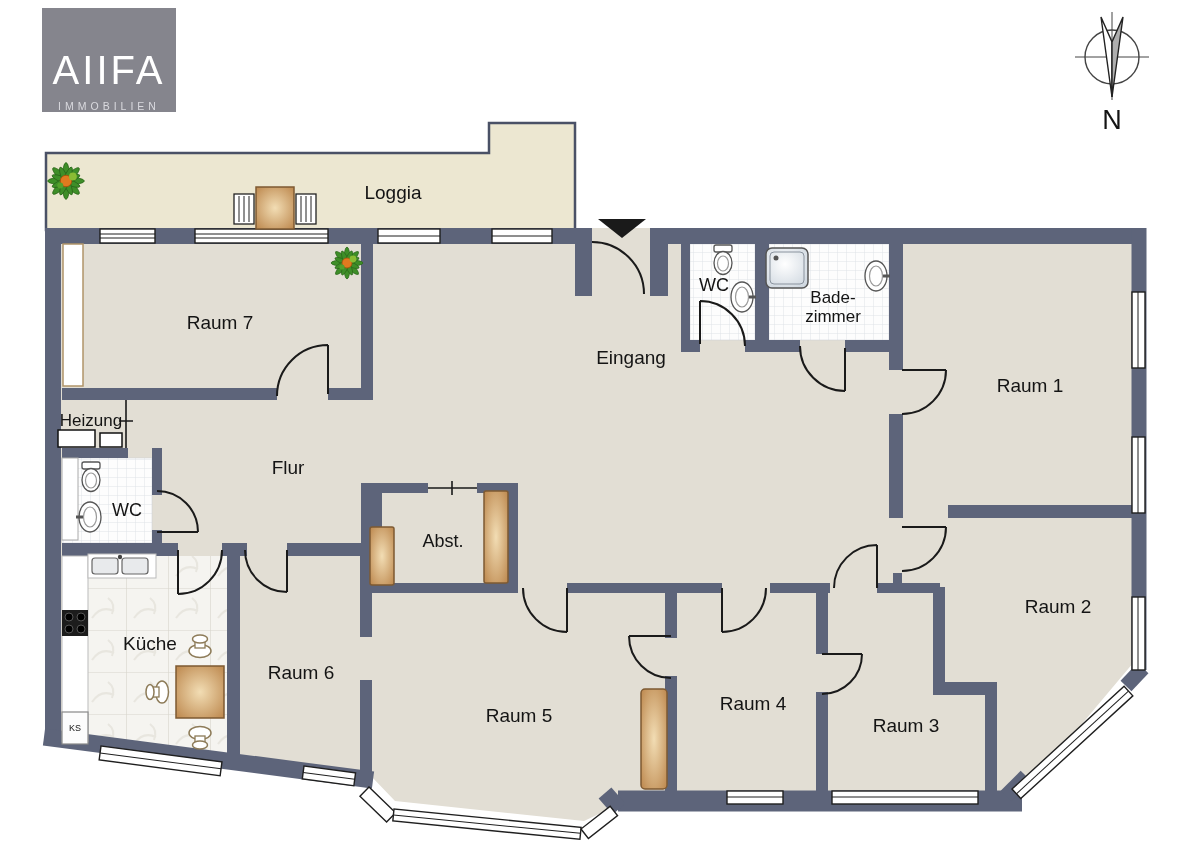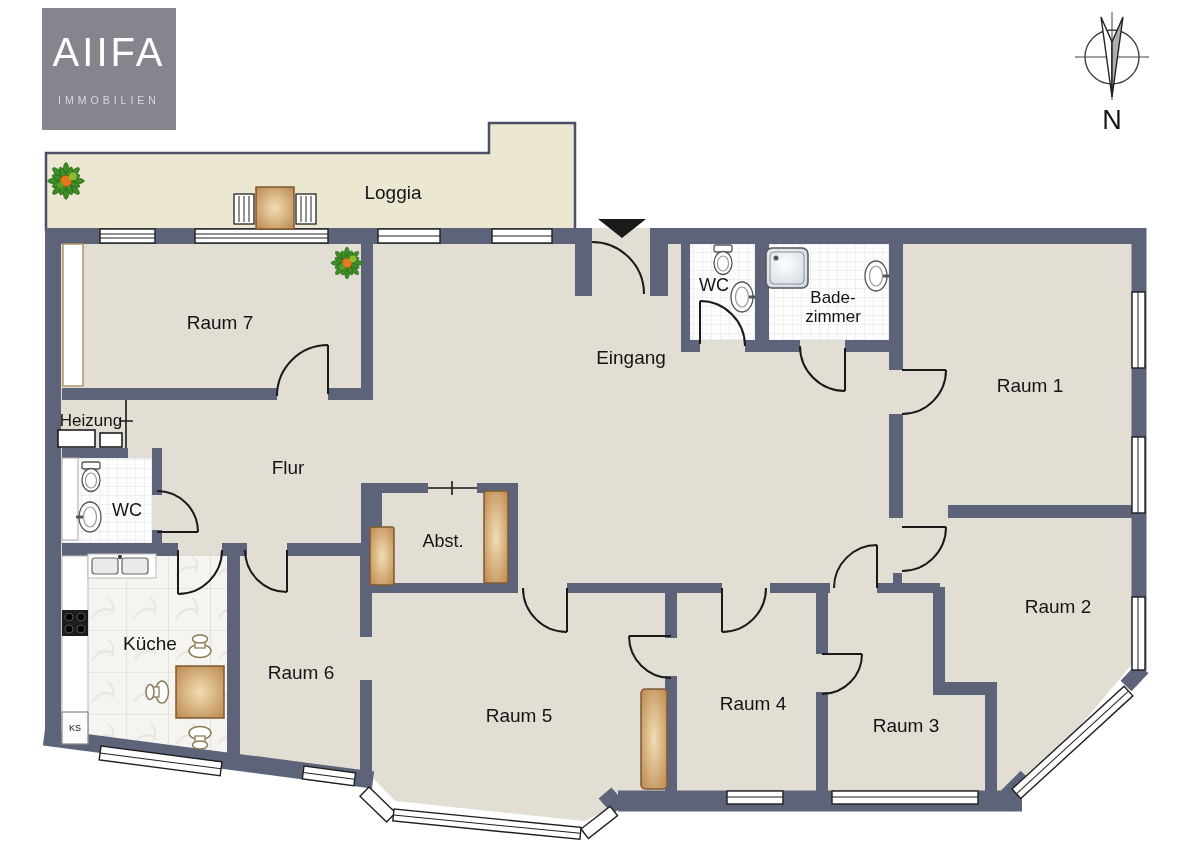--- a/index.html
+++ b/index.html
@@ -1,22 +1,22 @@
 <!DOCTYPE html>
 <html><head>
 <meta charset="utf-8">
 <style>
   html,body{margin:0;padding:0;background:#ffffff;}
   #stage{position:relative;width:1200px;height:848px;background:#ffffff;overflow:hidden;
          font-family:"Liberation Sans", sans-serif;}
   #plan{position:absolute;left:0;top:0;}
-  #logo{position:absolute;left:42px;top:8px;width:134px;height:122px;
-        display:flex;flex-direction:column;align-items:center;justify-content:center;}
+  #logo{position:absolute;left:42px;top:8px;width:134px;height:104px;
+        display:flex;flex-direction:column;align-items:center;justify-content:flex-end;}
   #logo .t{color:#ffffff;font-size:40px;letter-spacing:3px;font-weight:400;line-height:1;}
-  #logo .s{color:#d9d9de;font-size:10.5px;letter-spacing:4px;margin-top:22px;}
+  #logo .s{color:#d9d9de;font-size:10.5px;letter-spacing:4px;margin-top:10px;}
   svg text{font-family:"Liberation Sans", sans-serif;fill:#141414;}
   .rlabel{font-size:19px;}
   .mlabel{font-size:17px;}
   .slabel{font-size:18px;}
 </style>
 </head>
 <body>
 
 <div id="stage">
 

